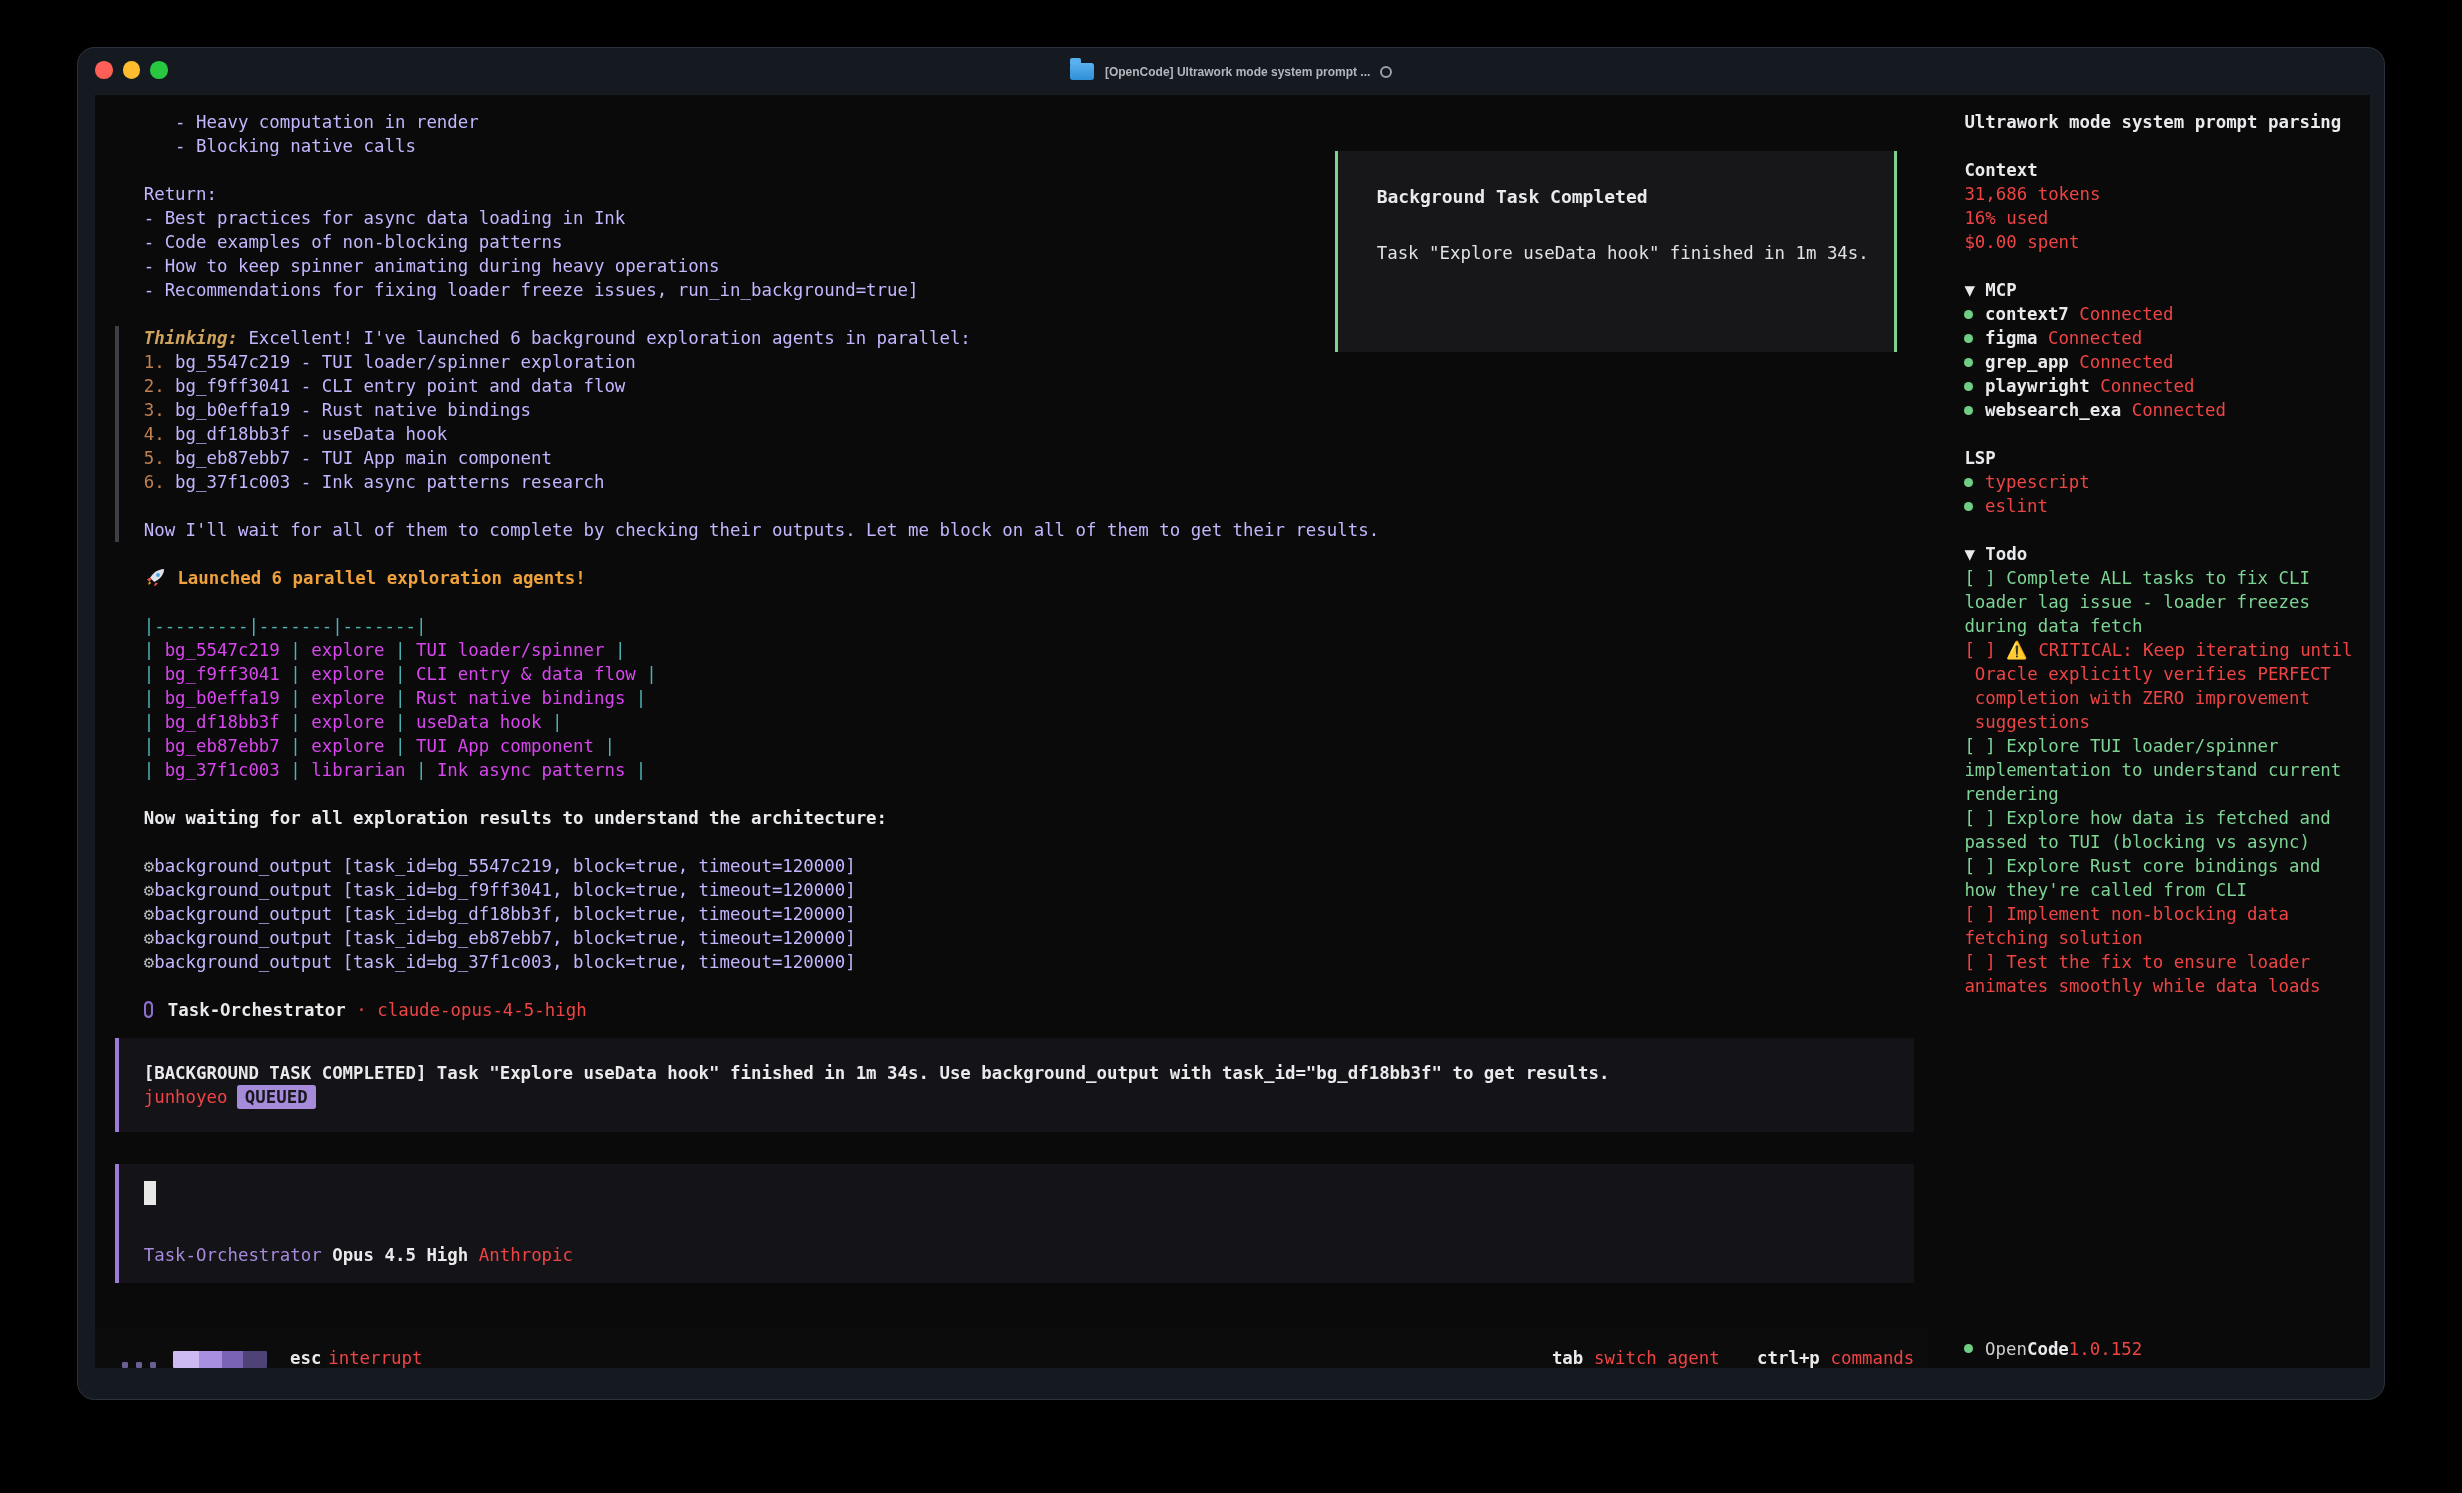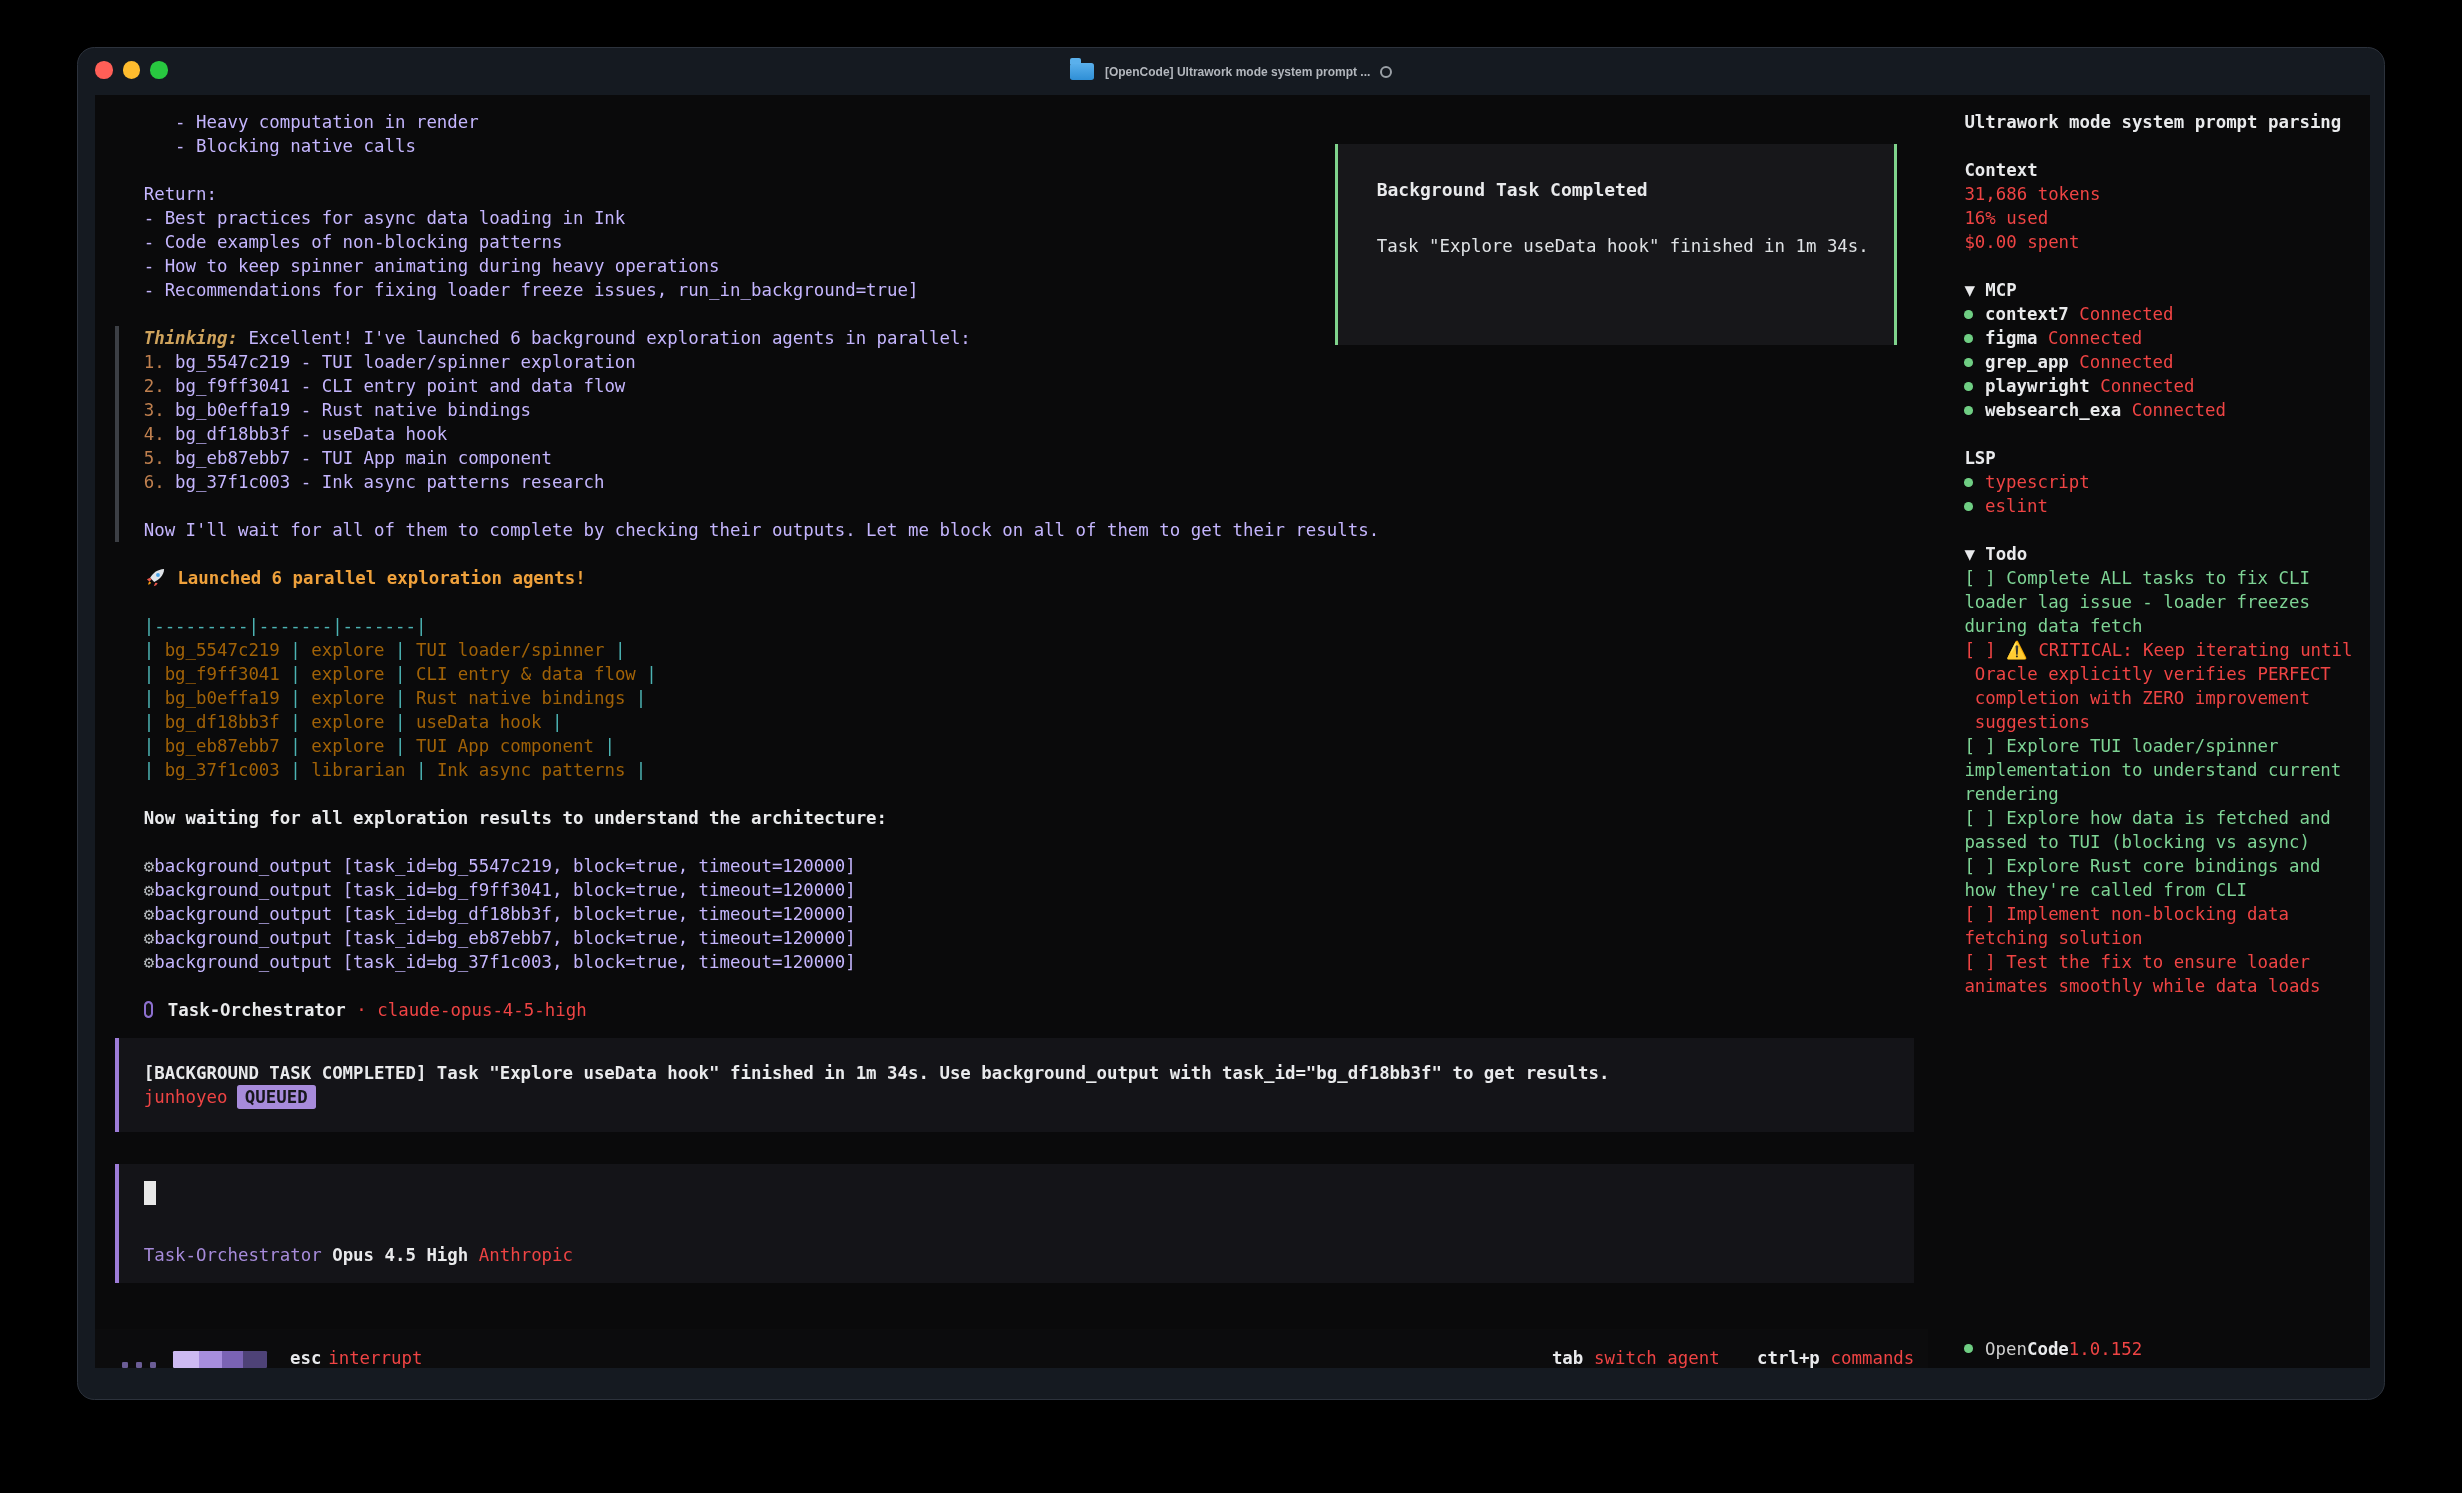--- a/index.html
+++ b/index.html
@@ -25,21 +25,21 @@
   .main-col{position:relative;width:1833px;height:100%;overflow:hidden;}
   .main{padding:14.7px 0 0 49px;font-size:17.4px;}
   .line{height:24px;line-height:24px;white-space:pre;font-size:17.4px;}
   .pre{white-space:pre;line-height:24px;}
 
   .c-dim{color:#c4b5fd;} .c-dim2{color:#ef4444;} .c-white{color:#e9eaec;}
   .bold{font-weight:bold;}
   .c-think{color:#cfa35c;font-style:italic;}
   .c-num{color:#c0804f;}
   .c-orange{color:#efa13c;font-weight:bold;}
-  .c-pipe{color:#4cb3b3;} .c-th{color:#a07fd8;font-weight:bold;} .c-cell{color:#a16207;text-align:center;}
+  .c-pipe{color:#4cb3b3;} .c-th{color:#a07fd8;font-weight:bold;} .c-cell{color:#d946ef;text-align:center;}
   .c-gear{color:#b8bcc0;}
   .c-purple{color:#a78bdb;}
   .c-green{color:#7ed495;} .c-warn{color:#f2c14e;}
 
   .quote{margin-left:-29px;border-left:4px solid #3c3f45;padding-left:25px;}
 
   .agent-row{margin-top:0;}
   .agent-icon{display:inline-block;width:9.4px;height:17.4px;border:2.7px solid #8d6fd0;border-radius:4.7px;
     background:#b9a3e6;box-shadow:inset 0 0 0 2.7px #101014;vertical-align:-2.7px;margin-right:14.7px;}
 
@@ -58,21 +58,21 @@
     background:linear-gradient(90deg,#cdbaf2 0 28%,#a78ede 28% 52%,#7a63b4 52% 74%,#4e4277 74% 100%);}
   .sb-right{margin-left:auto;display:flex;align-items:center;gap:10.7px;}
   .gap40{width:16px;}
 
   
   .sidebar{position:relative;flex:1;margin-left:16.7px;padding:14.7px 0 0 20px;font-size:17.4px;overflow:hidden;}
   .dot{display:inline-block;width:8.7px;height:8.7px;border-radius:50%;background:#6fce83;margin-right:12px;vertical-align:0.7px;}
   .side-footer{position:absolute;left:20px;bottom:0;height:39px;display:flex;align-items:center;font-size:17.4px;}
 
   
-  .toast{position:absolute;left:1240px;top:49px;width:562px;height:201px;background:#17171a;
+  .toast{position:absolute;left:1240px;top:56px;width:562px;height:201px;background:#17171a;
     border-left:3.3px solid #7fd38c;border-right:3.3px solid #7fd38c;padding:35px 0 0 39px;z-index:5;}
   .toast .t-title{font-size:18px;}
   .toast .t-body{margin-top:36px;font-size:17.4px;color:#dfe2e5;}
 </style>
 </head>
 <body>
 
 <div class="window mono">
   <div class="titlebar">
     <div class="lights">

